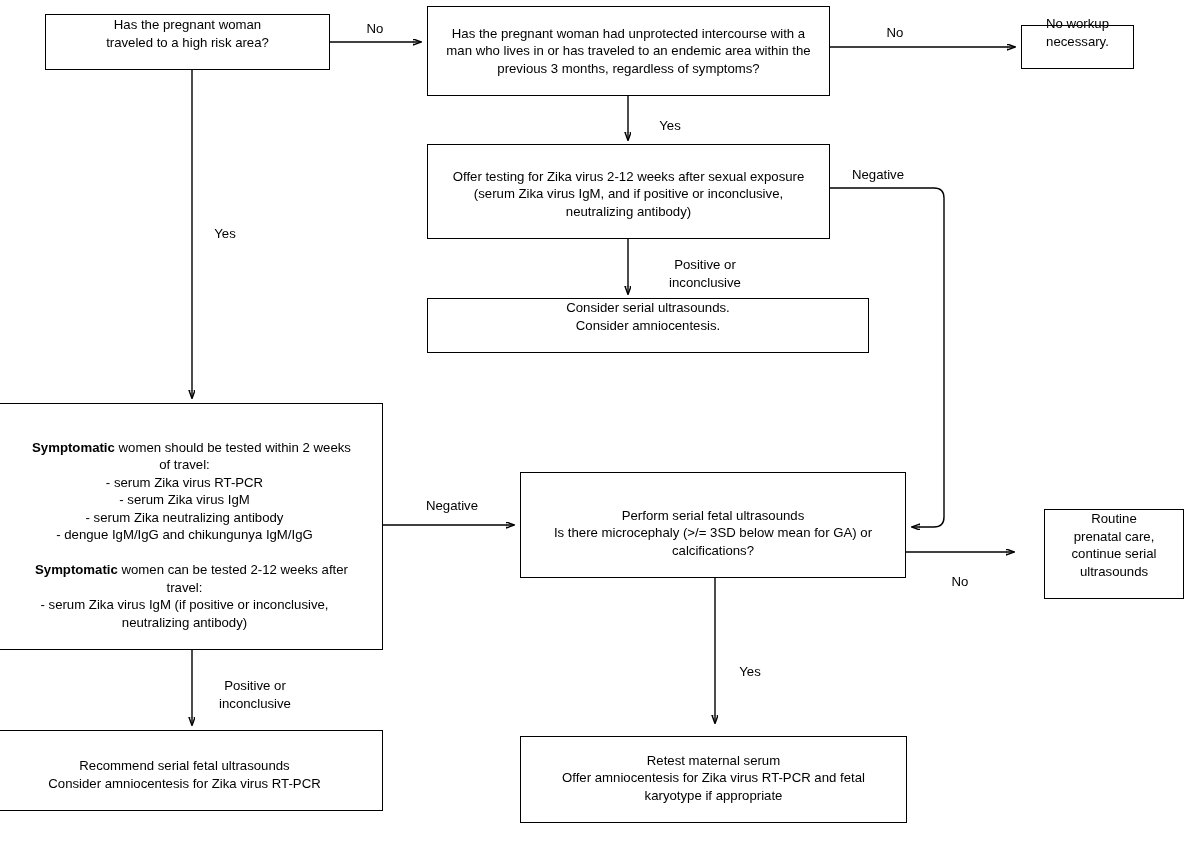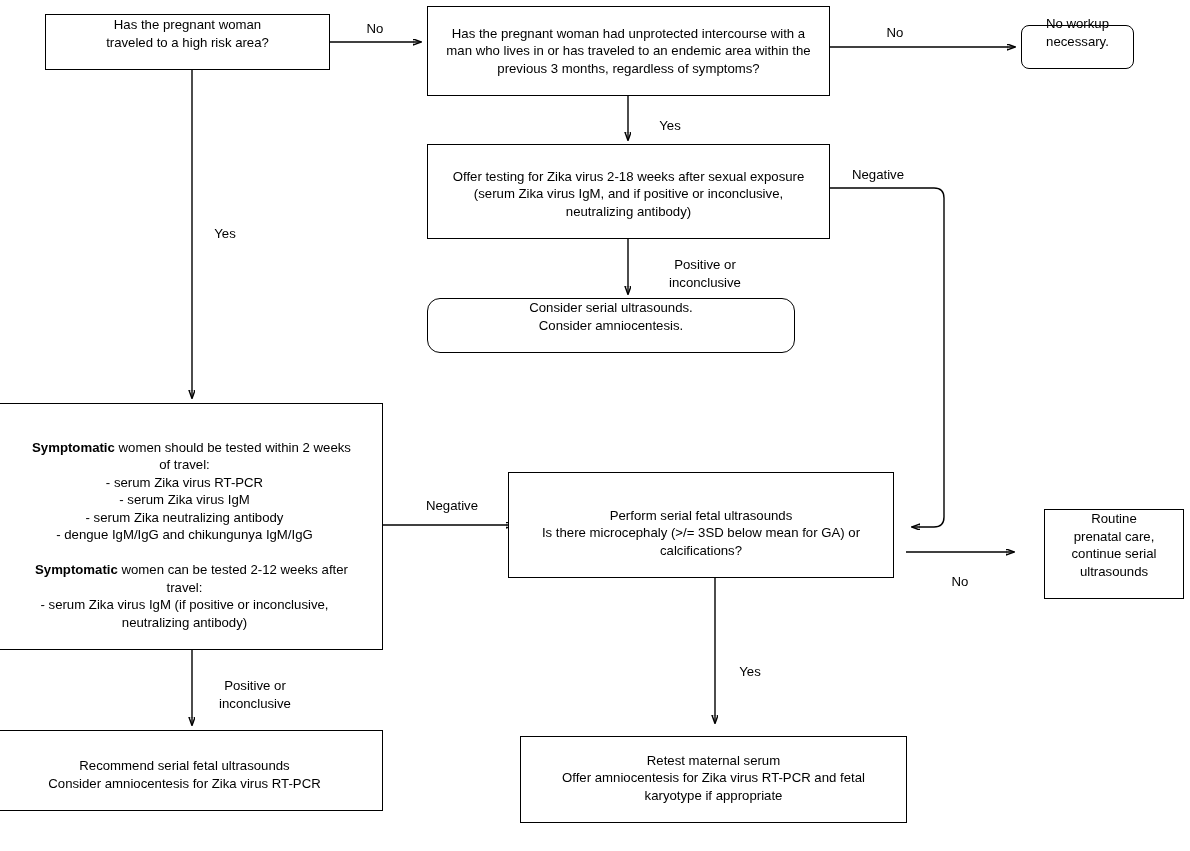--- a/index.html
+++ b/index.html
@@ -100,50 +100,50 @@
     <span class="inner">Has the pregnant woman
 traveled to a high risk area?</span>
   </div>
 
   <div class="node" style="left:427px; top:6px; width:403px; height:90px;">
     <span class="inner">Has the pregnant woman had unprotected intercourse with a
 man who lives in or has traveled to an endemic area within the
 previous 3 months, regardless of symptoms?</span>
   </div>
 
-  <div class="node" style="left:1021px; top:25px; width:113px; height:44px;border-radius:8px;">
+  <div class="node" style="left:1021px; top:25px; width:113px; height:44px;">
     <span class="inner">No workup necessary.</span>
   </div>
 
   <div class="node" style="left:427px; top:144px; width:403px; height:95px;">
-    <span class="inner">Offer testing for Zika virus 2-18 weeks after sexual exposure
+    <span class="inner">Offer testing for Zika virus 2-12 weeks after sexual exposure
 (serum Zika virus IgM, and if positive or inconclusive,
 neutralizing antibody)</span>
   </div>
 
-  <div class="node" style="left:427px; top:298px; width:368px; height:55px;border-radius:13px;">
+  <div class="node" style="left:427px; top:298px; width:442px; height:55px;">
     <span class="inner">Consider serial ultrasounds.
 Consider amniocentesis.</span>
   </div>
 
   <div class="node" style="left:-14px; top:403px; width:397px; height:247px;">
     <span class="inner"><span class="lead">Symptomatic</span><span> women should be tested within 2 weeks
 of travel:
 - serum Zika virus RT-PCR
 - serum Zika virus IgM
 - serum Zika neutralizing antibody
 - dengue IgM/IgG and chikungunya IgM/IgG
 
 </span><span class="lead">Symptomatic</span><span> women can be tested 2-12 weeks after
 travel:
 - serum Zika virus IgM (if positive or inconclusive,
 neutralizing antibody)</span></span>
   </div>
 
-  <div class="node" style="left:508px; top:472px; width:386px; height:106px;">
+  <div class="node" style="left:520px; top:472px; width:386px; height:106px;">
     <span class="inner">Perform serial fetal ultrasounds
 Is there microcephaly (&gt;/= 3SD below mean for GA) or
 calcifications?</span>
   </div>
 
   <div class="node" style="left:1044px; top:509px; width:140px; height:90px;">
     <span class="inner">Routine
 prenatal care,
 continue serial
 ultrasounds</span>

